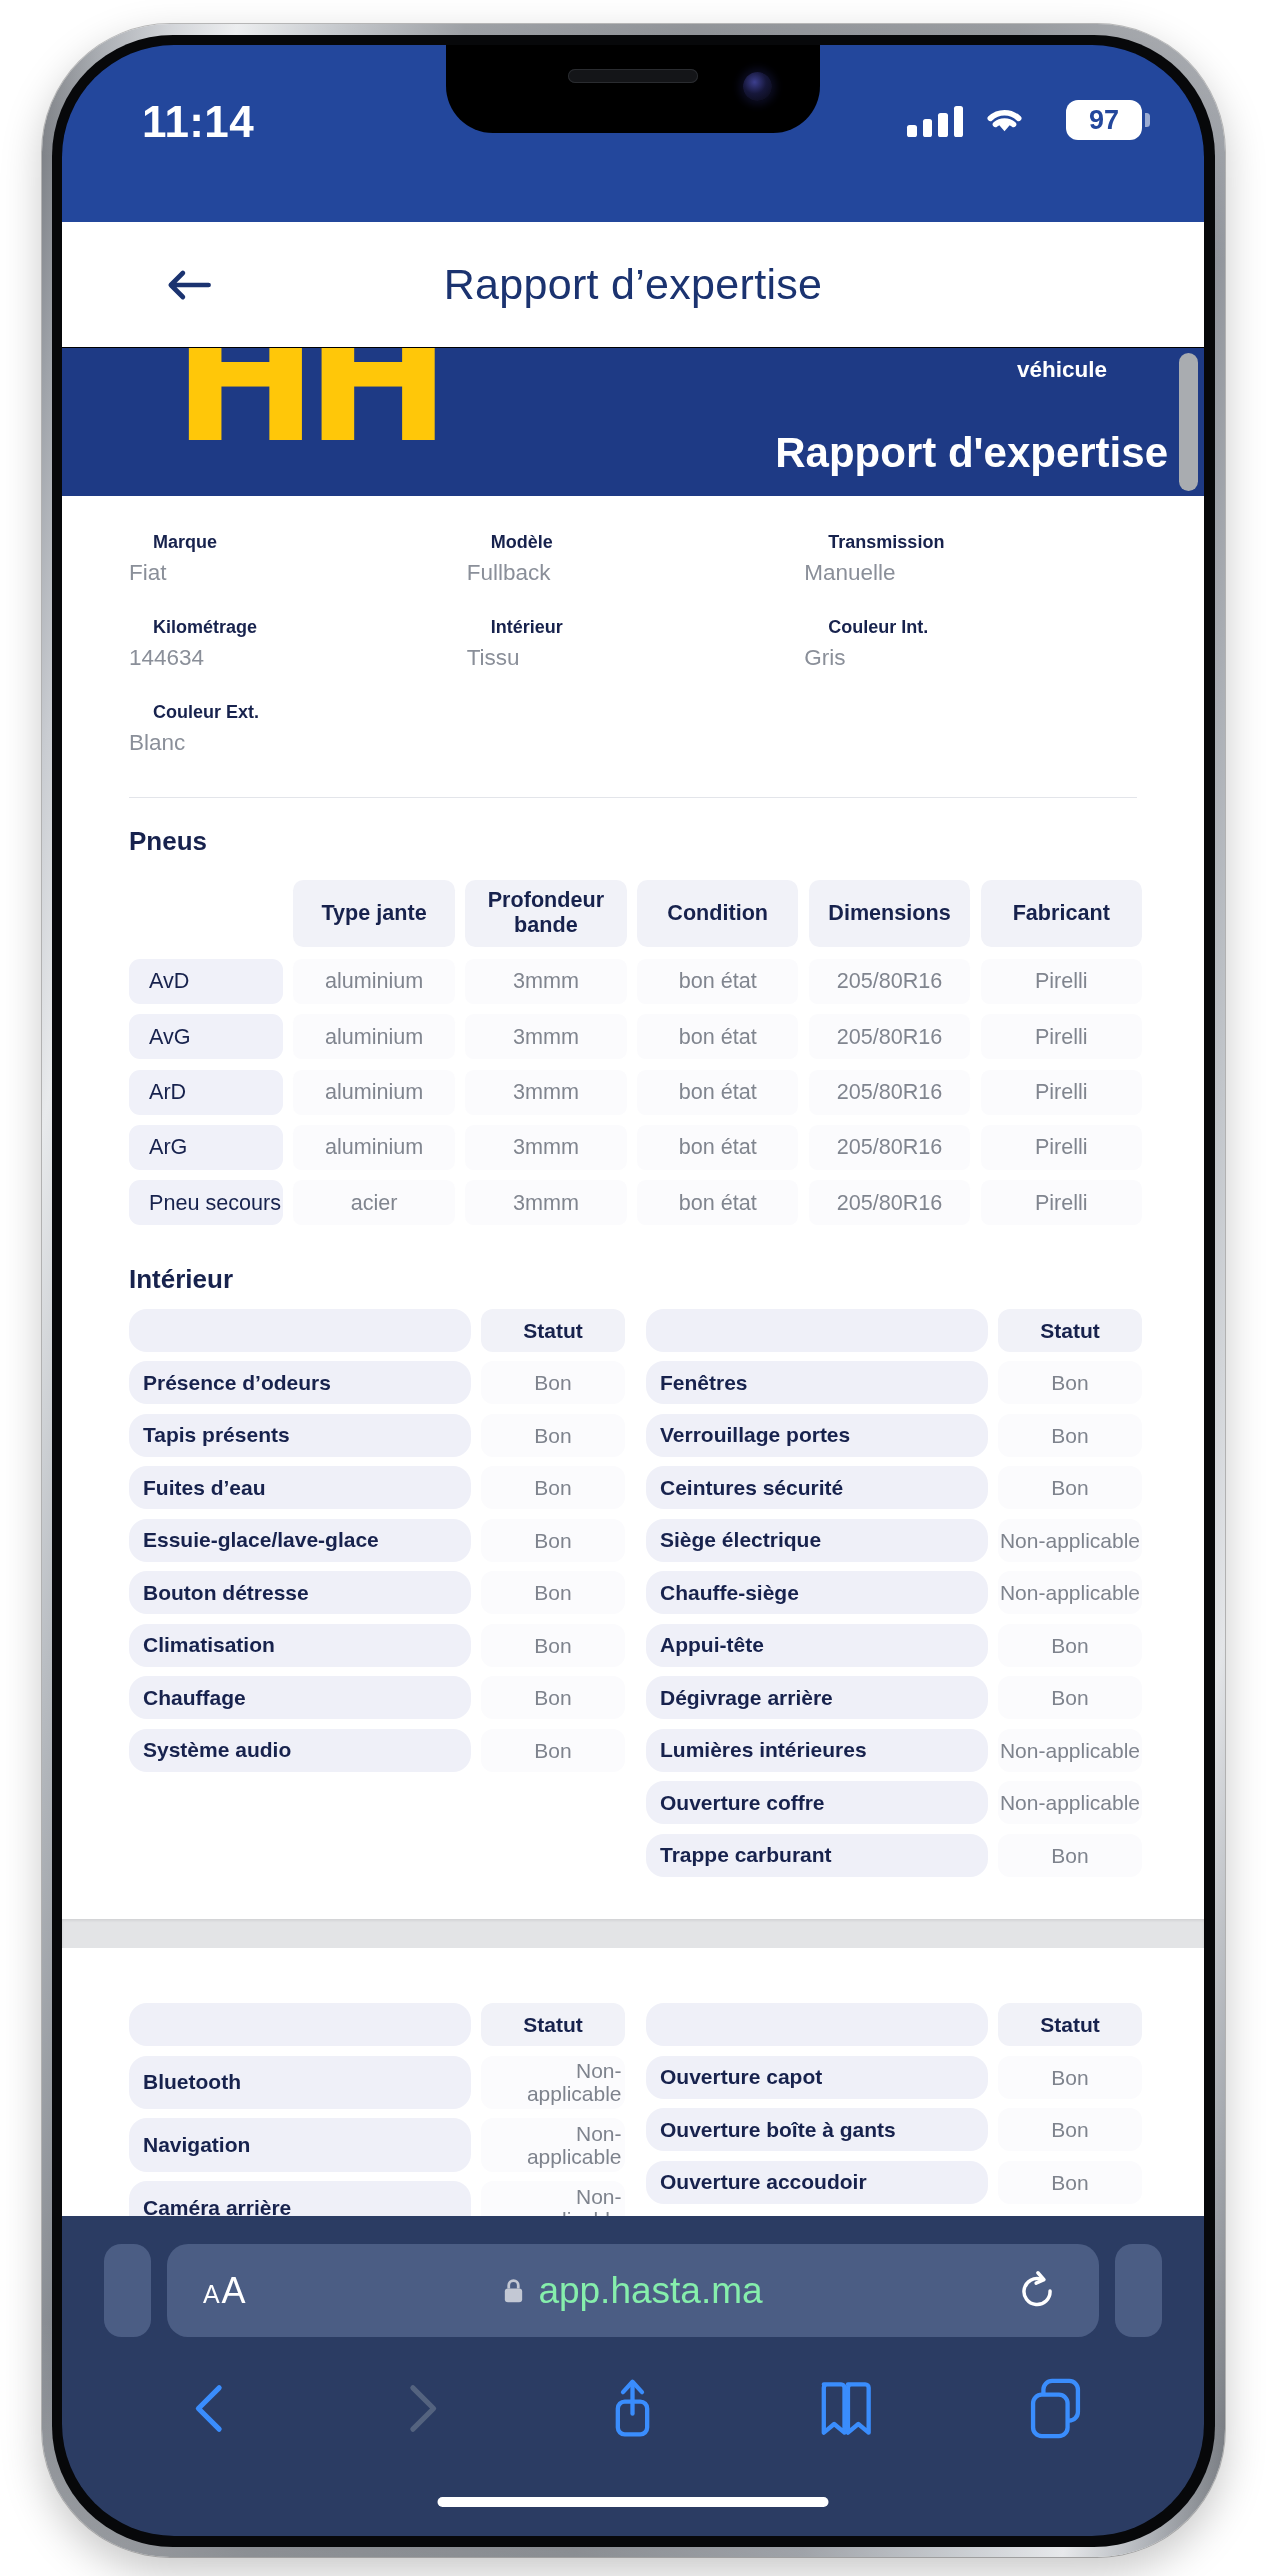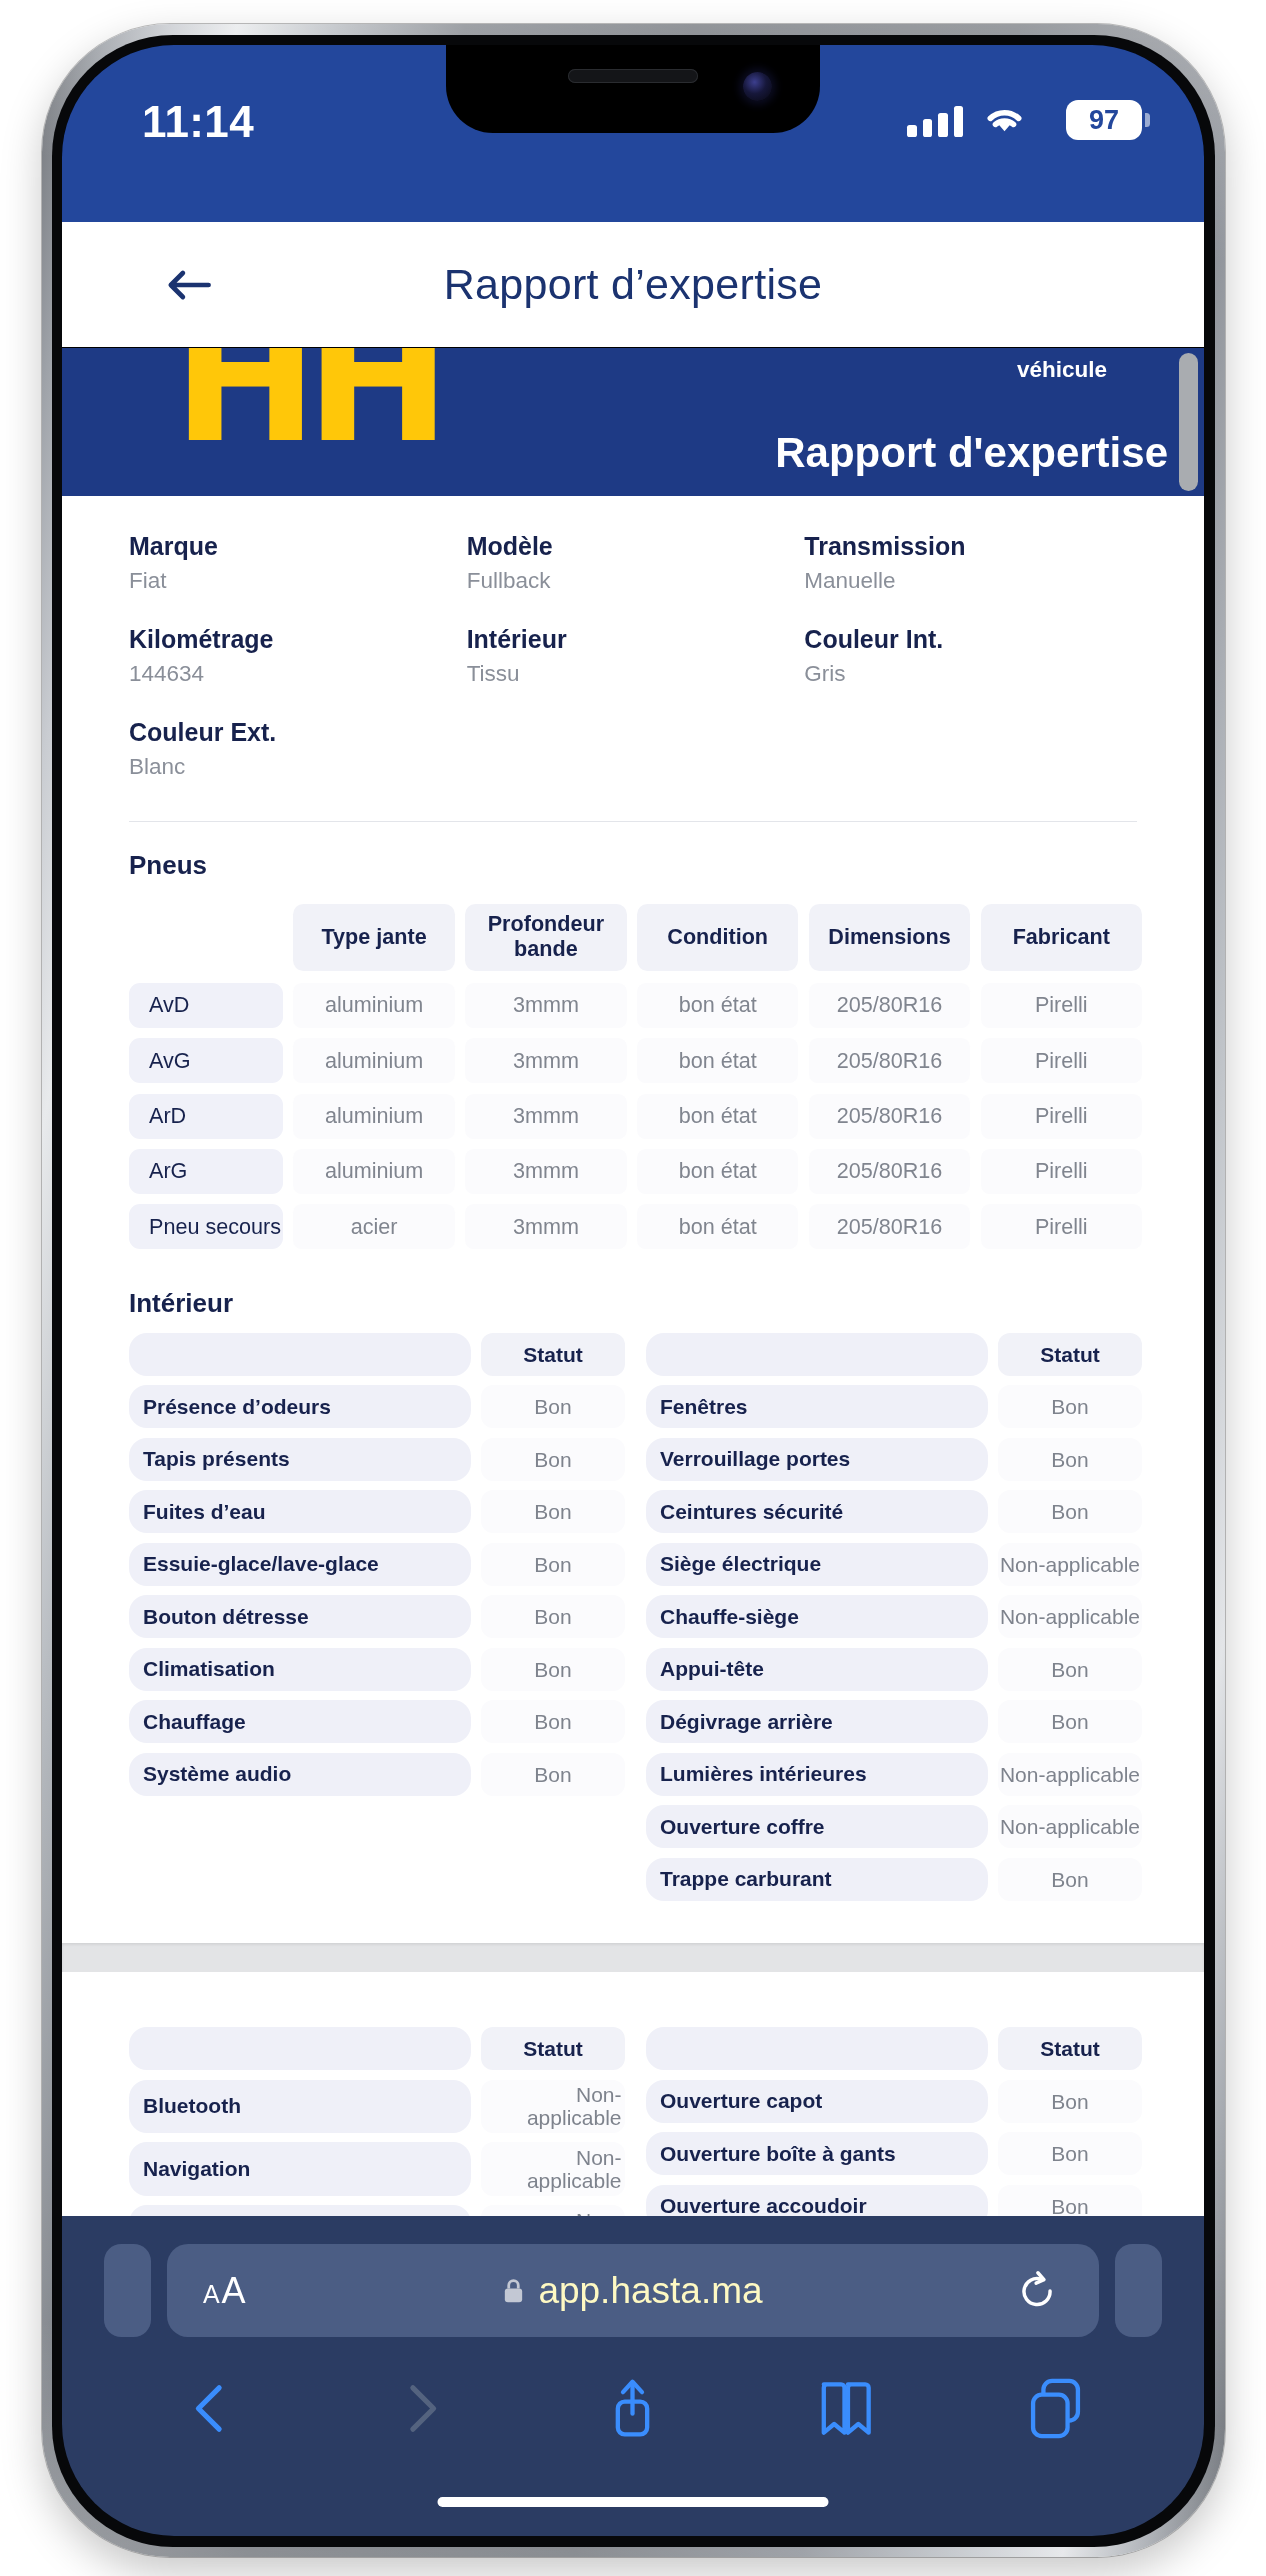--- a/index.html
+++ b/index.html
@@ -153,21 +153,21 @@
     position: absolute; right: 6px; top: 5.2px;
     width: 19px; height: 138px; border-radius: 9.5px; background: #a9acb0;
     z-index: 6; cursor: pointer;
   }
 
   
   .vinfo {
     display: grid; grid-template-columns: repeat(3, 1fr);
     padding: 36px 62px 0 67px; row-gap: 26px;
   }
-  .vinfo .lbl { font-size: 25px; font-weight: 700; color: #17224d; margin-bottom: 7px; }
+  .vinfo .lbl { font-size: 18px; font-weight: 700; color: #17224d; margin-bottom: 7px; margin-left: 24px; }
   .vinfo .val { font-size: 22.5px; font-weight: 400; color: #8a8f99; }
   .vinfo .cell { padding-bottom: 5.2px; }
 
   .divider { height: 1.7px; background: #e3e5ea; margin: 35px 67px 0 67px; }
 
   .sec-title {
     font-size: 26px; font-weight: 700; color: #17224d;
     padding: 28px 0 0 67px;
   }
 
@@ -237,21 +237,21 @@
   }
   .aa-btn {
     position: absolute; left: 36px; color: #fff; font-weight: 400;
     display: flex; align-items: baseline; gap: 1.7px; cursor: pointer;
   }
   .aa-btn .s { font-size: 25px; } .aa-btn .b { font-size: 36px; }
   .url-center {
     width: 100%; display: flex; align-items: center; justify-content: center; gap: 14px;
   }
   .lock-ico { width: 21px; height: 26px; }
-  .url-text { font-size: 37px; color: #fef9c3; }
+  .url-text { font-size: 37px; color: #86efac; }
   .reload-btn { position: absolute; right: 42px; width: 40px; height: 42px; cursor: pointer; }
 
   .nav-row {
     position: absolute; left: 0; top: 145px; width: 1142px; height: 95px;
     display: flex; align-items: center; justify-content: space-around; padding: 0 43px;
   }
   .nav-btn { width: 69px; height: 69px; display: flex; align-items: center; justify-content: center; cursor: pointer; }
   .home-indicator {
     position: absolute; left: 50%; transform: translateX(-50%); bottom: 29px;
     width: 391px; height: 10.4px; border-radius: 5.2px; background: #fff;

